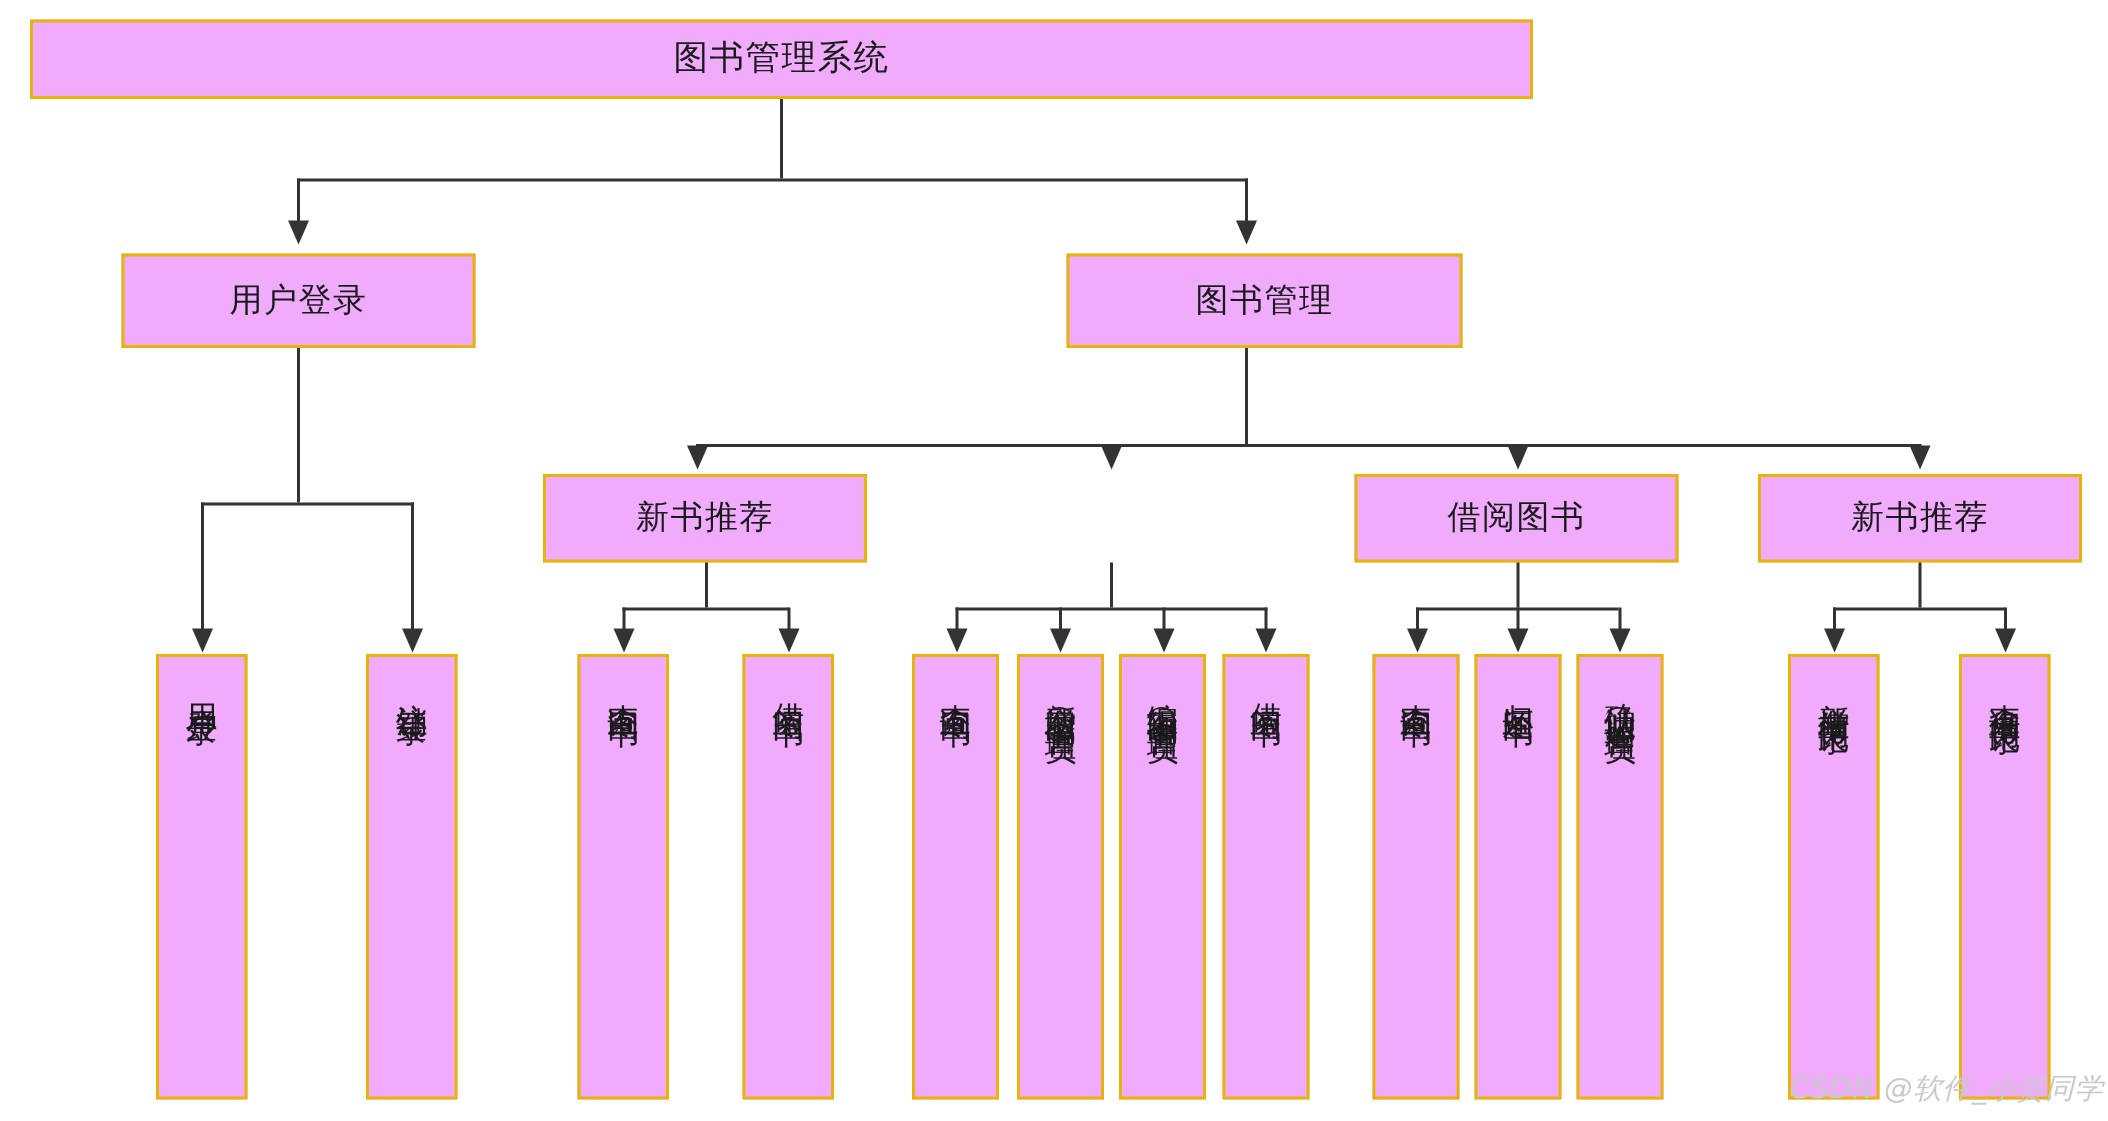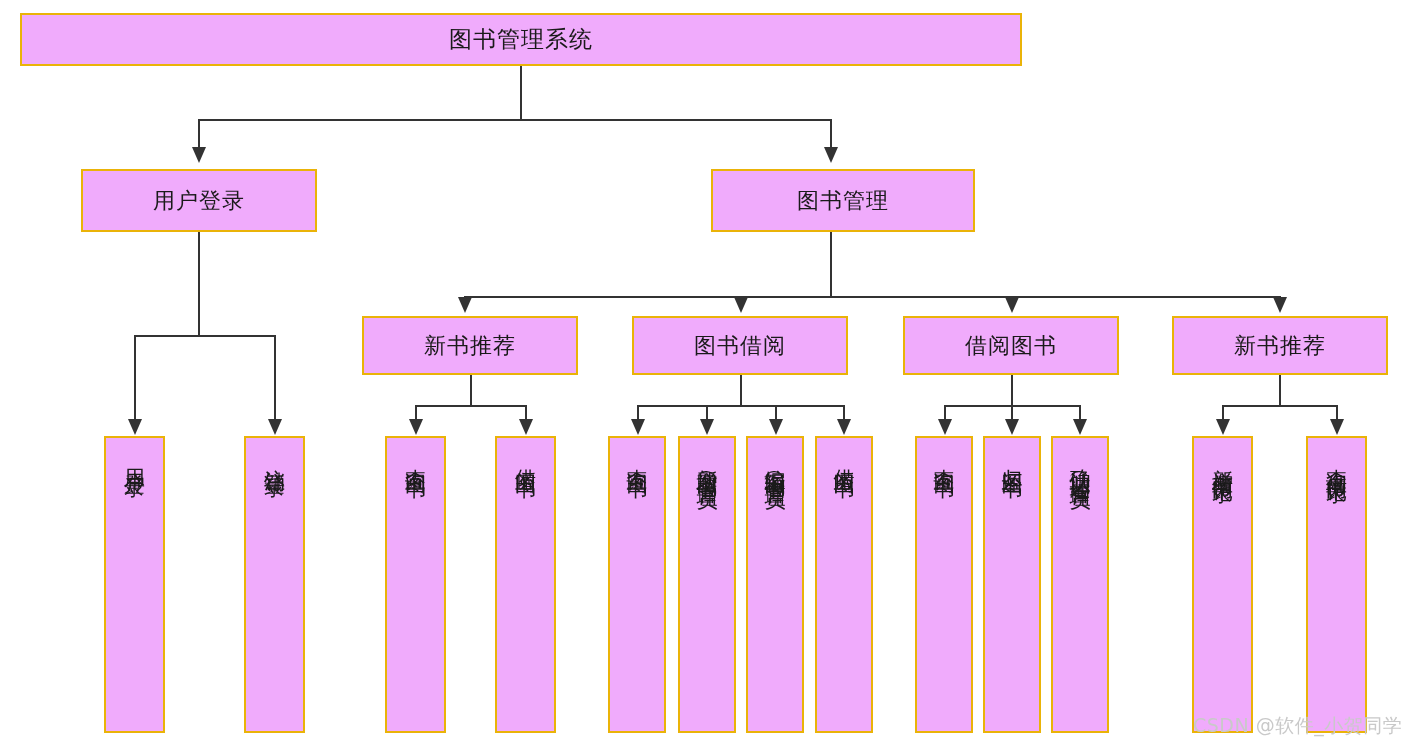--- a/index.html
+++ b/index.html
@@ -118,23 +118,20 @@
   <div class="edge vline" style="left:740px; top:296px; height:4px;"></div>
   <div class="arrow" style="left:734px; top:297px;"></div>
   <div class="edge vline" style="left:1011px; top:296px; height:4px;"></div>
   <div class="arrow" style="left:1005px; top:297px;"></div>
   <div class="edge vline" style="left:1279px; top:296px; height:4px;"></div>
   <div class="arrow" style="left:1273px; top:297px;"></div>
 
   <div class="node h" style="left:362px; top:316px; width:216px; height:59px;">
     <span class="label">新书推荐</span>
   </div>
-  <div class="node h" style="left:632px; top:316px; width:216px; height:59px;">
-    <span class="label">图书借阅</span>
-  </div>
   <div class="node h" style="left:903px; top:316px; width:216px; height:59px;">
     <span class="label">借阅图书</span>
   </div>
   <div class="node h" style="left:1172px; top:316px; width:216px; height:59px;">
     <span class="label">新书推荐</span>
   </div>
 
   <div class="edge vline" style="left:470px; top:375px; height:30px;"></div>
   <div class="edge hline" style="left:415px; top:405px; width:111px;"></div>
   <div class="edge vline" style="left:415px; top:405px; height:16px;"></div>
@@ -206,15 +203,15 @@
     <span class="label">确认归还（管理员）</span>
   </div>
 
   <div class="node v" style="left:1192px; top:436px; width:61px; height:297px;">
     <span class="label">新增借阅记录</span>
   </div>
   <div class="node v" style="left:1306px; top:436px; width:61px; height:297px;">
     <span class="label">查询借阅记录</span>
   </div>
 
-  <div class="watermark" style="left:1193px; top:713px;">CSDN @软件_小贺同学</div>
+  <div class="watermark" style="left:1193px; top:713px;font-style:italic;">CSDN @软件_小贺同学</div>
 
 </div>
 
 </body></html>

